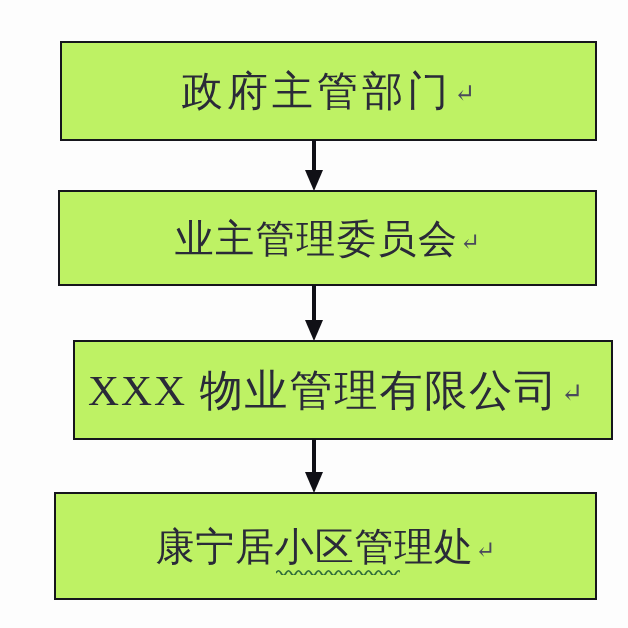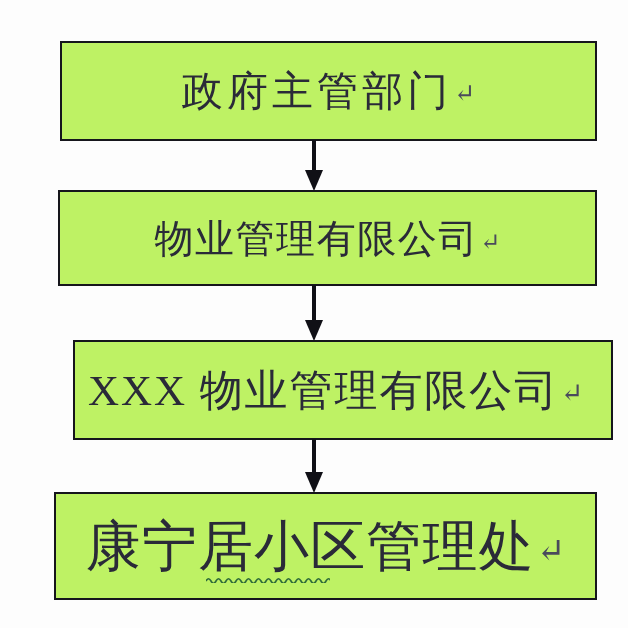--- a/index.html
+++ b/index.html
@@ -44,21 +44,21 @@
 
   
   #node-0 { left: 60px;  top: 41px;  width: 537px; height: 100px; }
   #node-1 { left: 58px;  top: 190px; width: 539px; height: 96px;  }
   #node-2 { left: 57px;  top: 340px; width: 540px; height: 100px; }
   #node-3 { left: 54px;  top: 492px; width: 543px; height: 108px; }
 
   #node-0 .node-label { font-size: 41px; letter-spacing: 0.10em; }
   #node-1 .node-label { font-size: 39px; letter-spacing: 0.04em; }
   #node-2 .node-label { font-size: 43px; letter-spacing: 0.045em; }
-  #node-3 .node-label { font-size: 55px; letter-spacing: 0.02em; }
+  #node-3 .node-label { font-size: 39px; letter-spacing: 0.02em; }
 
   
   #node-2 { justify-content: flex-start; padding-left: 13px; margin-left: 16px; }
 
   
   .ret {
     color: #4a4a5c;
     font-size: 0.62em;
     letter-spacing: 0;
     vertical-align: 0.08em;
@@ -119,21 +119,21 @@
   <div class="node" id="node-0">
     <span class="node-label"><span>政府主管部门</span><span class="ret">↵</span></span>
   </div>
 
   <div class="arrow" id="arrow-0">
     <div class="stem"></div>
     <div class="head"></div>
   </div>
 
   <div class="node" id="node-1">
-    <span class="node-label"><span>物业管理有限公司</span><span class="ret">↵</span></span>
+    <span class="node-label"><span>业主管理委员会</span><span class="ret">↵</span></span>
   </div>
 
   <div class="arrow" id="arrow-1">
     <div class="stem"></div>
     <div class="head"></div>
   </div>
 
   <div class="node" id="node-2">
     <span class="node-label"><span>XXX 物业管理有限公司</span><span class="ret">↵</span></span>
   </div>

